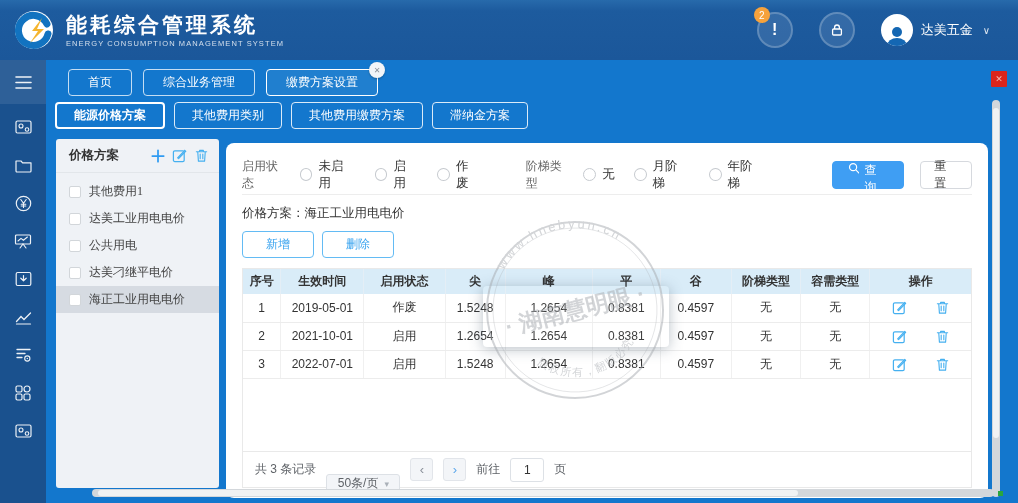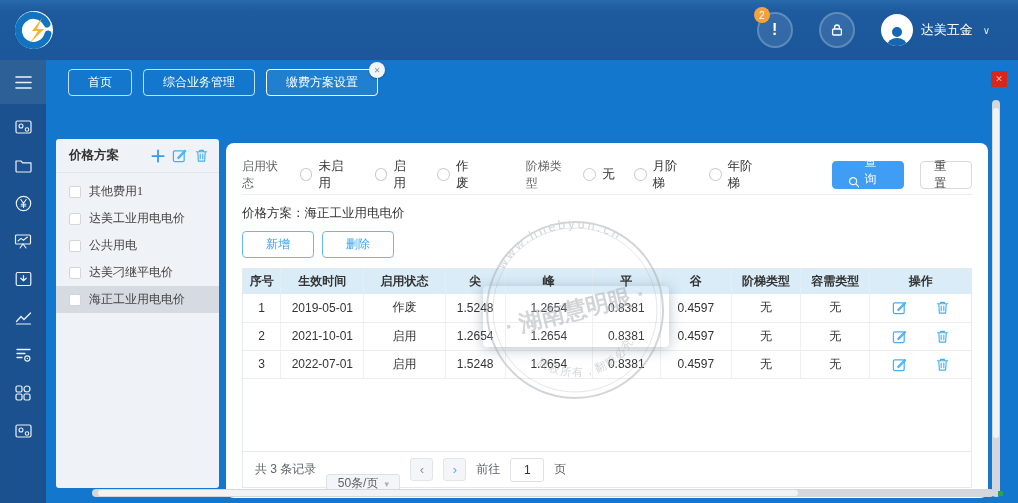--- a/index.html
+++ b/index.html
@@ -67,21 +67,21 @@
   
   .main-panel { position:absolute; left:180px; top:83px; width:762px; height:355px; background:#fff;
     border-radius:8px; padding:12px 16px 10px 16px; display:flex; flex-direction:column; }
   .filter-row { display:flex; align-items:center; height:40px; border-bottom:1px solid #ededed; flex:0 0 auto; }
   .f-label { font-size:12px; color:#666; margin-right:10px; }
   .radio-opt { display:flex; align-items:center; gap:6px; margin-right:19px; cursor:pointer; }
   .radio-circle { width:13px; height:13px; border:1px solid #c6cacf; border-radius:50%; background:#fff; }
   .radio-text { font-size:12.5px; color:#333; }
   .gap-group { margin-left:26px; }
   .btn-query { margin-left:48px; height:28px; padding:0 15px; background:#3f9ef3; border:1px solid #3f9ef3;
-    border-radius:4px; color:#fff; font-size:12px; display:inline-flex; align-items:flex-end; gap:5px; cursor:pointer; }
+    border-radius:4px; color:#fff; font-size:12px; display:inline-flex; align-items:flex-start; gap:5px; cursor:pointer; }
   .btn-reset { margin-left:16px; height:28px; padding:0 13px; background:#fff; border:1px solid #d6d9de;
     border-radius:4px; color:#444; font-size:12px; display:inline-flex; align-items:center; cursor:pointer; }
 
   .plan-info { margin-top:10px; font-size:12.5px; color:#333; flex:0 0 auto; }
   .action-row { margin-top:9px; display:flex; gap:8px; flex:0 0 auto; }
   .btn-outline { width:72px; height:27px; background:#fff; border:1px solid #63bbf4; border-radius:4px;
     color:#38a3ef; font-size:12px; display:inline-flex; align-items:center; justify-content:center; cursor:pointer; }
 
   .table-wrap { margin-top:10px; border:1px solid #e9e9e9; flex:1; display:flex; flex-direction:column; min-height:0; }
   table { border-collapse:collapse; width:100%; table-layout:fixed; }
@@ -127,20 +127,24 @@
 <body>
 
 <div id="app">
 
   <div class="header">
     <svg class="logo" viewBox="0 0 40 40">
       <circle cx="20" cy="20" r="19" fill="#ffffff"></circle>
       <path d="M33 14 A15 15 0 1 0 34 24" fill="none" stroke="#1273c0" stroke-width="7" stroke-linecap="round"></path>
       <path d="M28 8 L18 21 L24 21 L16 33 L30 19 L23 19 Z" fill="#f5b52e"></path>
     </svg>
+    <div class="title-block">
+      <div class="app-title">能耗综合管理系统</div>
+      <div class="app-subtitle">ENERGY CONSUMPTION MANAGEMENT SYSTEM</div>
+    </div>
     <div class="header-right">
       <div class="hicon-wrap">
         <span style="color:#fff;font-size:16px;font-weight:bold;">!</span>
         <span class="notif-badge">2</span>
       </div>
       <div class="hicon-wrap">
         <svg width="16" height="16" viewBox="0 0 16 16">
           <rect x="3.6" y="7" width="8.8" height="6" rx="1" fill="none" stroke="#fff" stroke-width="1.3"></rect>
           <path d="M5.6 7 V5.4 a2.4 2.4 0 0 1 4.8 0 V7" fill="none" stroke="#fff" stroke-width="1.3"></path>
         </svg>
@@ -234,20 +238,34 @@
       <div class="tab">
           <span>综合业务管理</span>
         </div>
       <div class="tab active">
         <span>缴费方案设置</span>
         <span class="tab-close">✕</span>
       </div>
     </div>
     <div class="page-close">✕</div>
 
+    <div class="subtabs-row">
+      <div class="subtab active">
+          <span>能源价格方案</span>
+        </div>
+      <div class="subtab">
+          <span>其他费用类别</span>
+        </div>
+      <div class="subtab">
+          <span>其他费用缴费方案</span>
+        </div>
+      <div class="subtab">
+          <span>滞纳金方案</span>
+        </div>
+    </div>
 
     <div class="plan-panel">
       <div class="plan-head">
         <span class="plan-title">价格方案</span>
         <span class="plan-tools">
           <svg width="14" height="14" viewBox="0 0 16 16">
             <path d="M8 1.5 V14.5 M1.5 8 H14.5" stroke="#2f9bf2" stroke-width="2" stroke-linecap="round"></path>
           </svg>
           <svg width="15" height="15" viewBox="0 0 16 16">
             <rect x="1.5" y="3" width="11.5" height="11.5" rx="1.5" fill="none" stroke="#45b0f0" stroke-width="1.3"></rect>

